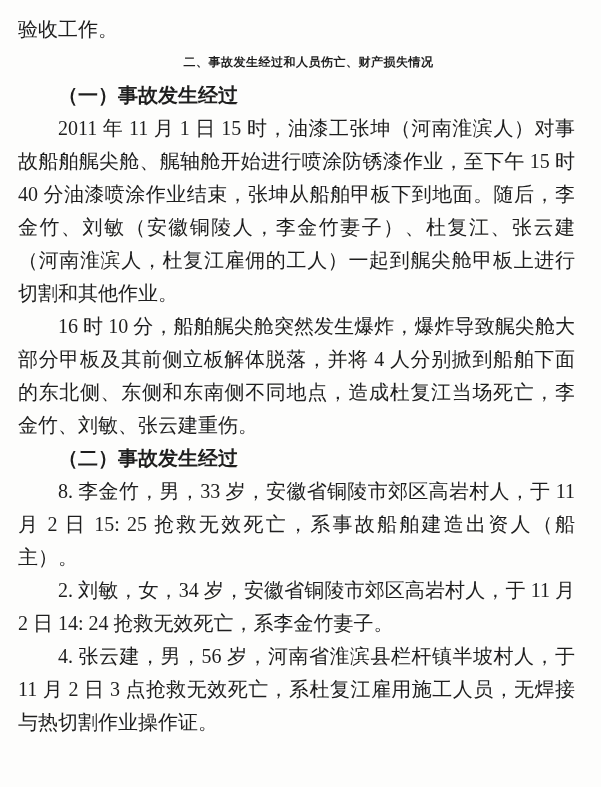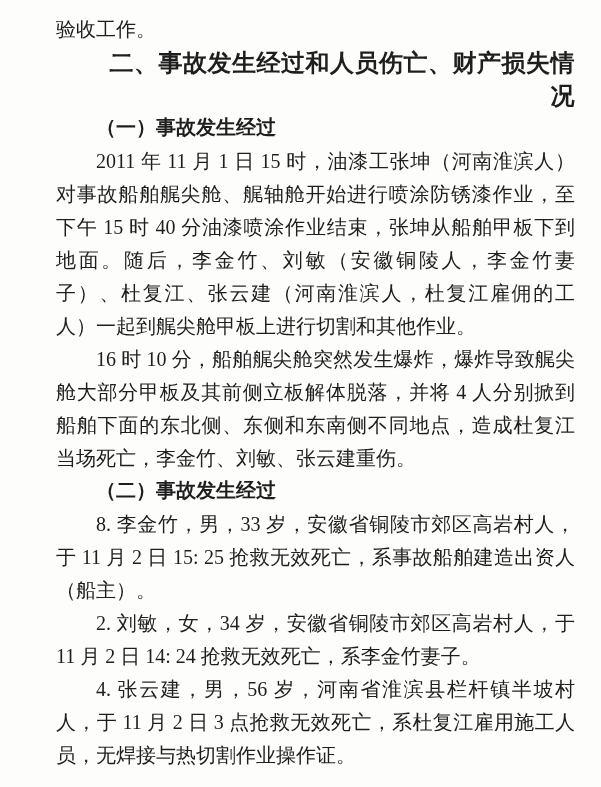--- a/index.html
+++ b/index.html
@@ -10,49 +10,48 @@
   body {
     width: 601px;
     height: 787px;
     overflow: hidden;
   }
   .page {
     box-sizing: border-box;
     width: 601px;
     height: 787px;
     background: #fdfdfc;
-    padding: 13px 26px 0 56px;
+    padding: 13px 26px 0 18px;
     font-family: "Liberation Serif", "DejaVu Serif", serif;
     font-size: 20px;
     line-height: 33px;
     color: #1e1e1e;
     text-align: justify;
   }
   .page p {
     margin: 0;
   }
   .continuation {
     text-indent: 0;
   }
   .para, .victim-item {
     text-indent: 2em;
   }
   .section-heading {
     font-family: "Liberation Sans", "DejaVu Sans", sans-serif;
     font-weight: 700;
     text-indent: 2em;
-    font-size: 24px;
+    font-size: 12px;
     letter-spacing: 0.5px;
-    text-align: right;
+    text-align: center;
   }
   .subsection-heading {
     font-weight: 700;
     text-indent: 2em;
     text-align: left;
-    font-family: Liberation Mono, monospace;
   }
 </style>
 </head>
 <body>
 
 <div class="page">
 
   <p class="continuation">验收工作。</p>
 
   <p class="section-heading">二、事故发生经过和人员伤亡、财产损失情况</p>

